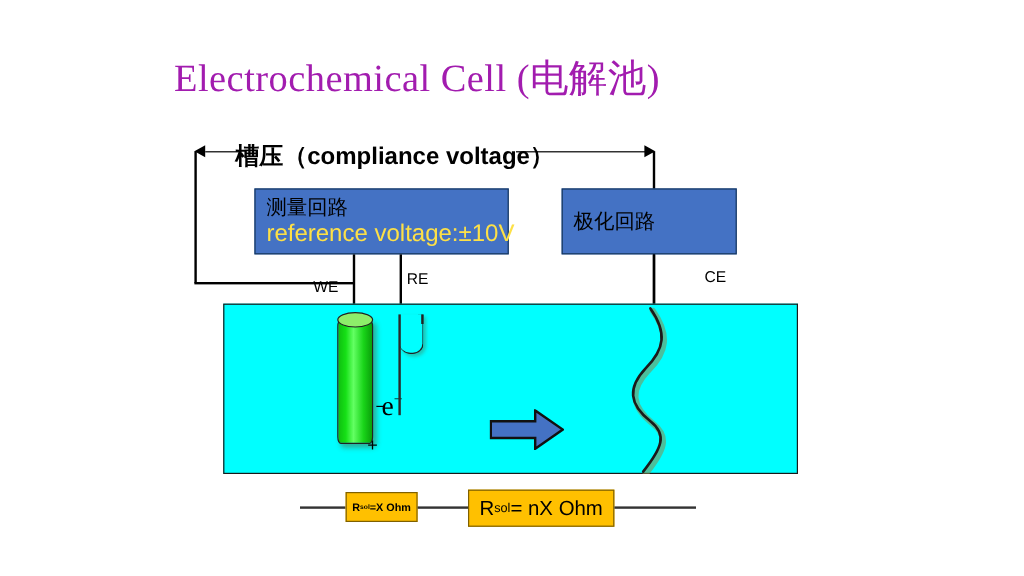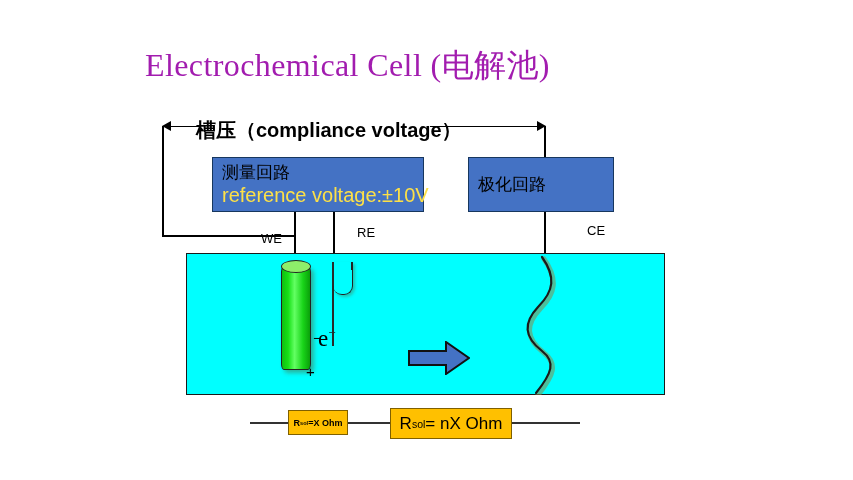--- a/index.html
+++ b/index.html
@@ -54,21 +54,21 @@
   .cbox.pol .big{top:15px;}
 
   
   .lead{position:absolute;background:#000;width:1.5px;}
   .lead.we{left:294px;top:212px;height:55px;}
   .lead.re{left:333px;top:212px;height:48px;}
   .lead.ce{left:544px;top:212px;height:45px;}
 
   .elabel{position:absolute;font-size:13px;color:#000;}
   .elabel.we{left:229px;top:231px;margin-left:32px;}
-  .elabel.re{left:357px;top:225px;}
+  .elabel.re{left:339px;top:225px;}
   .elabel.ce{left:563px;top:223px;margin-left:24px;}
 
   
   .cell{
     position:absolute;left:186px;top:253px;width:479px;height:142px;
     background:#00FFFF;border:1.5px solid #1a1a1a;box-sizing:border-box;
   }
 
   
   .we-cyl{

